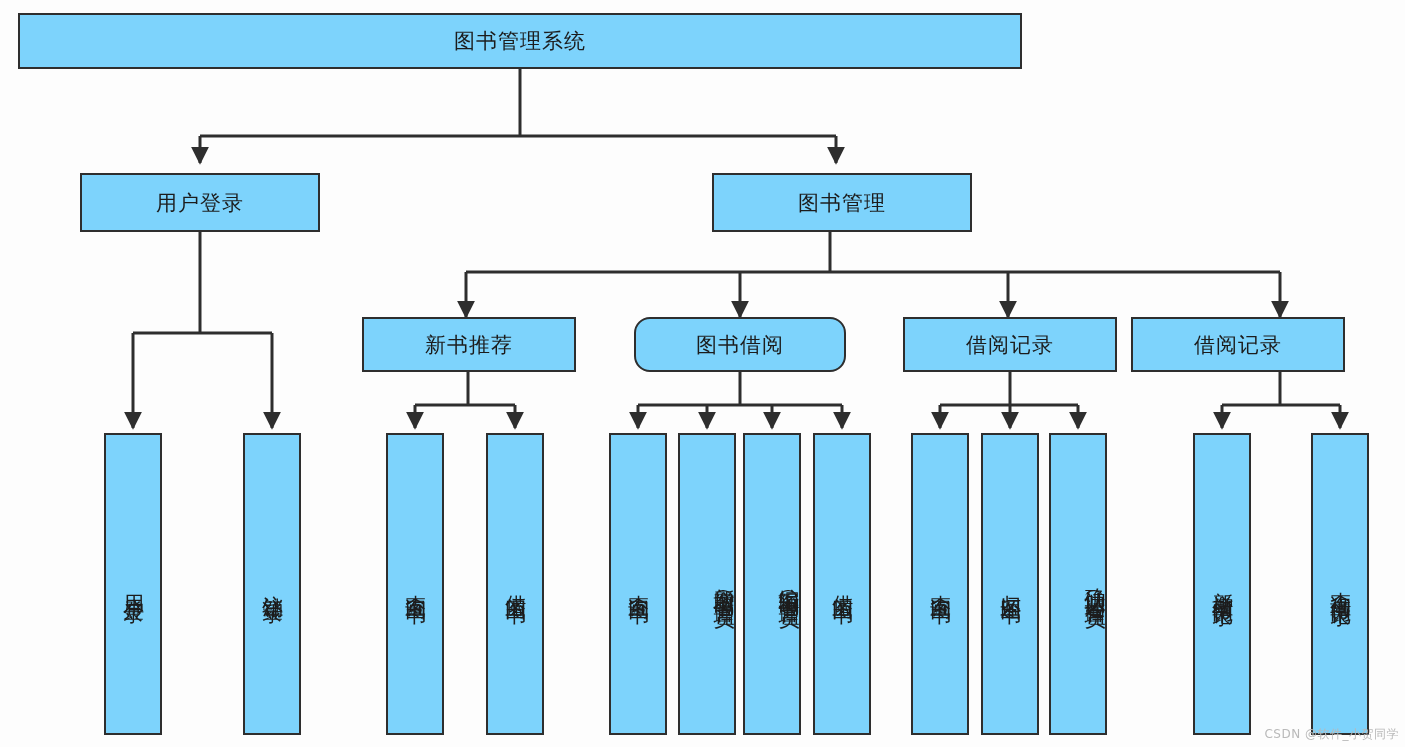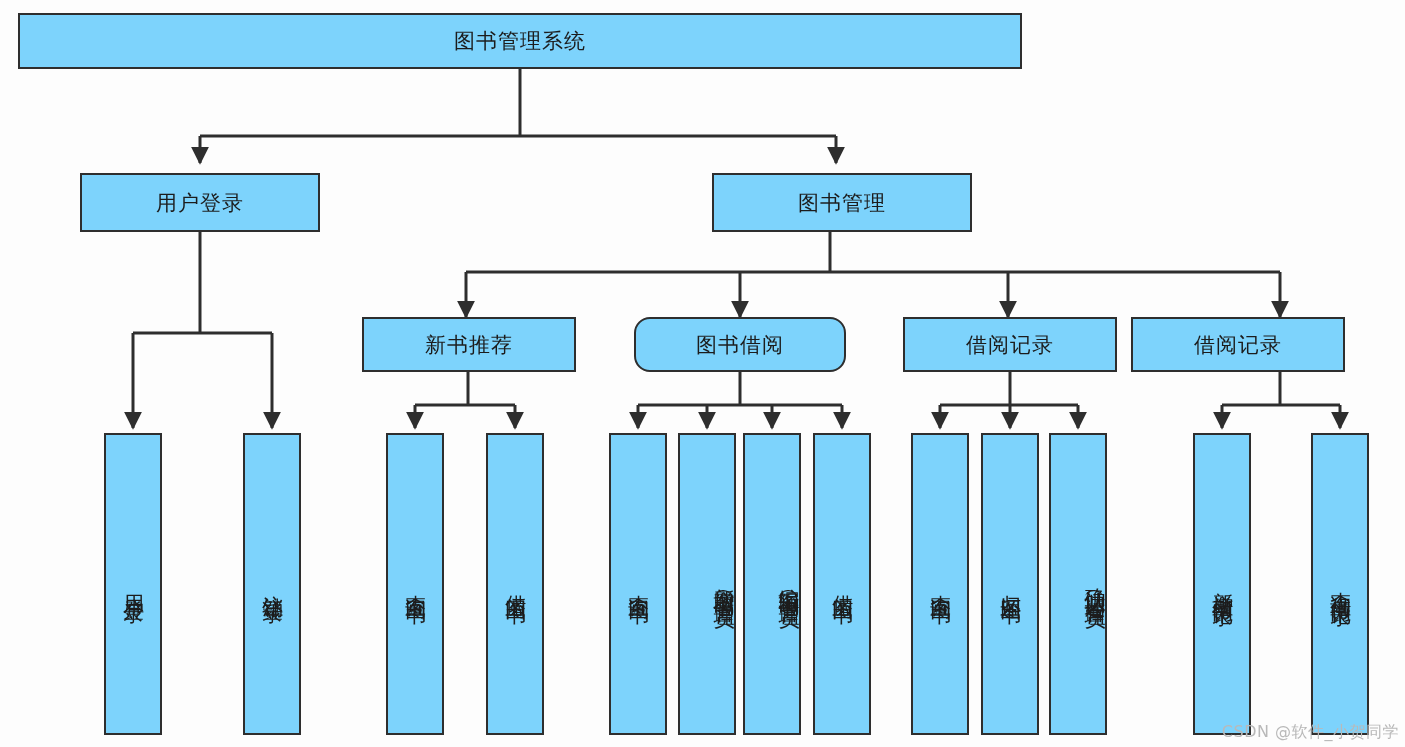--- a/index.html
+++ b/index.html
@@ -55,21 +55,21 @@
     writing-mode: vertical-rl;
     text-orientation: upright;
     letter-spacing: 3px;
     line-height: 1.02;
     white-space: nowrap;
   }
   .watermark {
     position: absolute;
     right: 6px;
     bottom: 4px;
-    font-size: 16px;
+    font-size: 12px;
     color: #b9b9b9;
     letter-spacing: 0.5px;
     white-space: nowrap;
   }
 </style>
 </head>
 <body>
 
 <div id="canvas">
 

